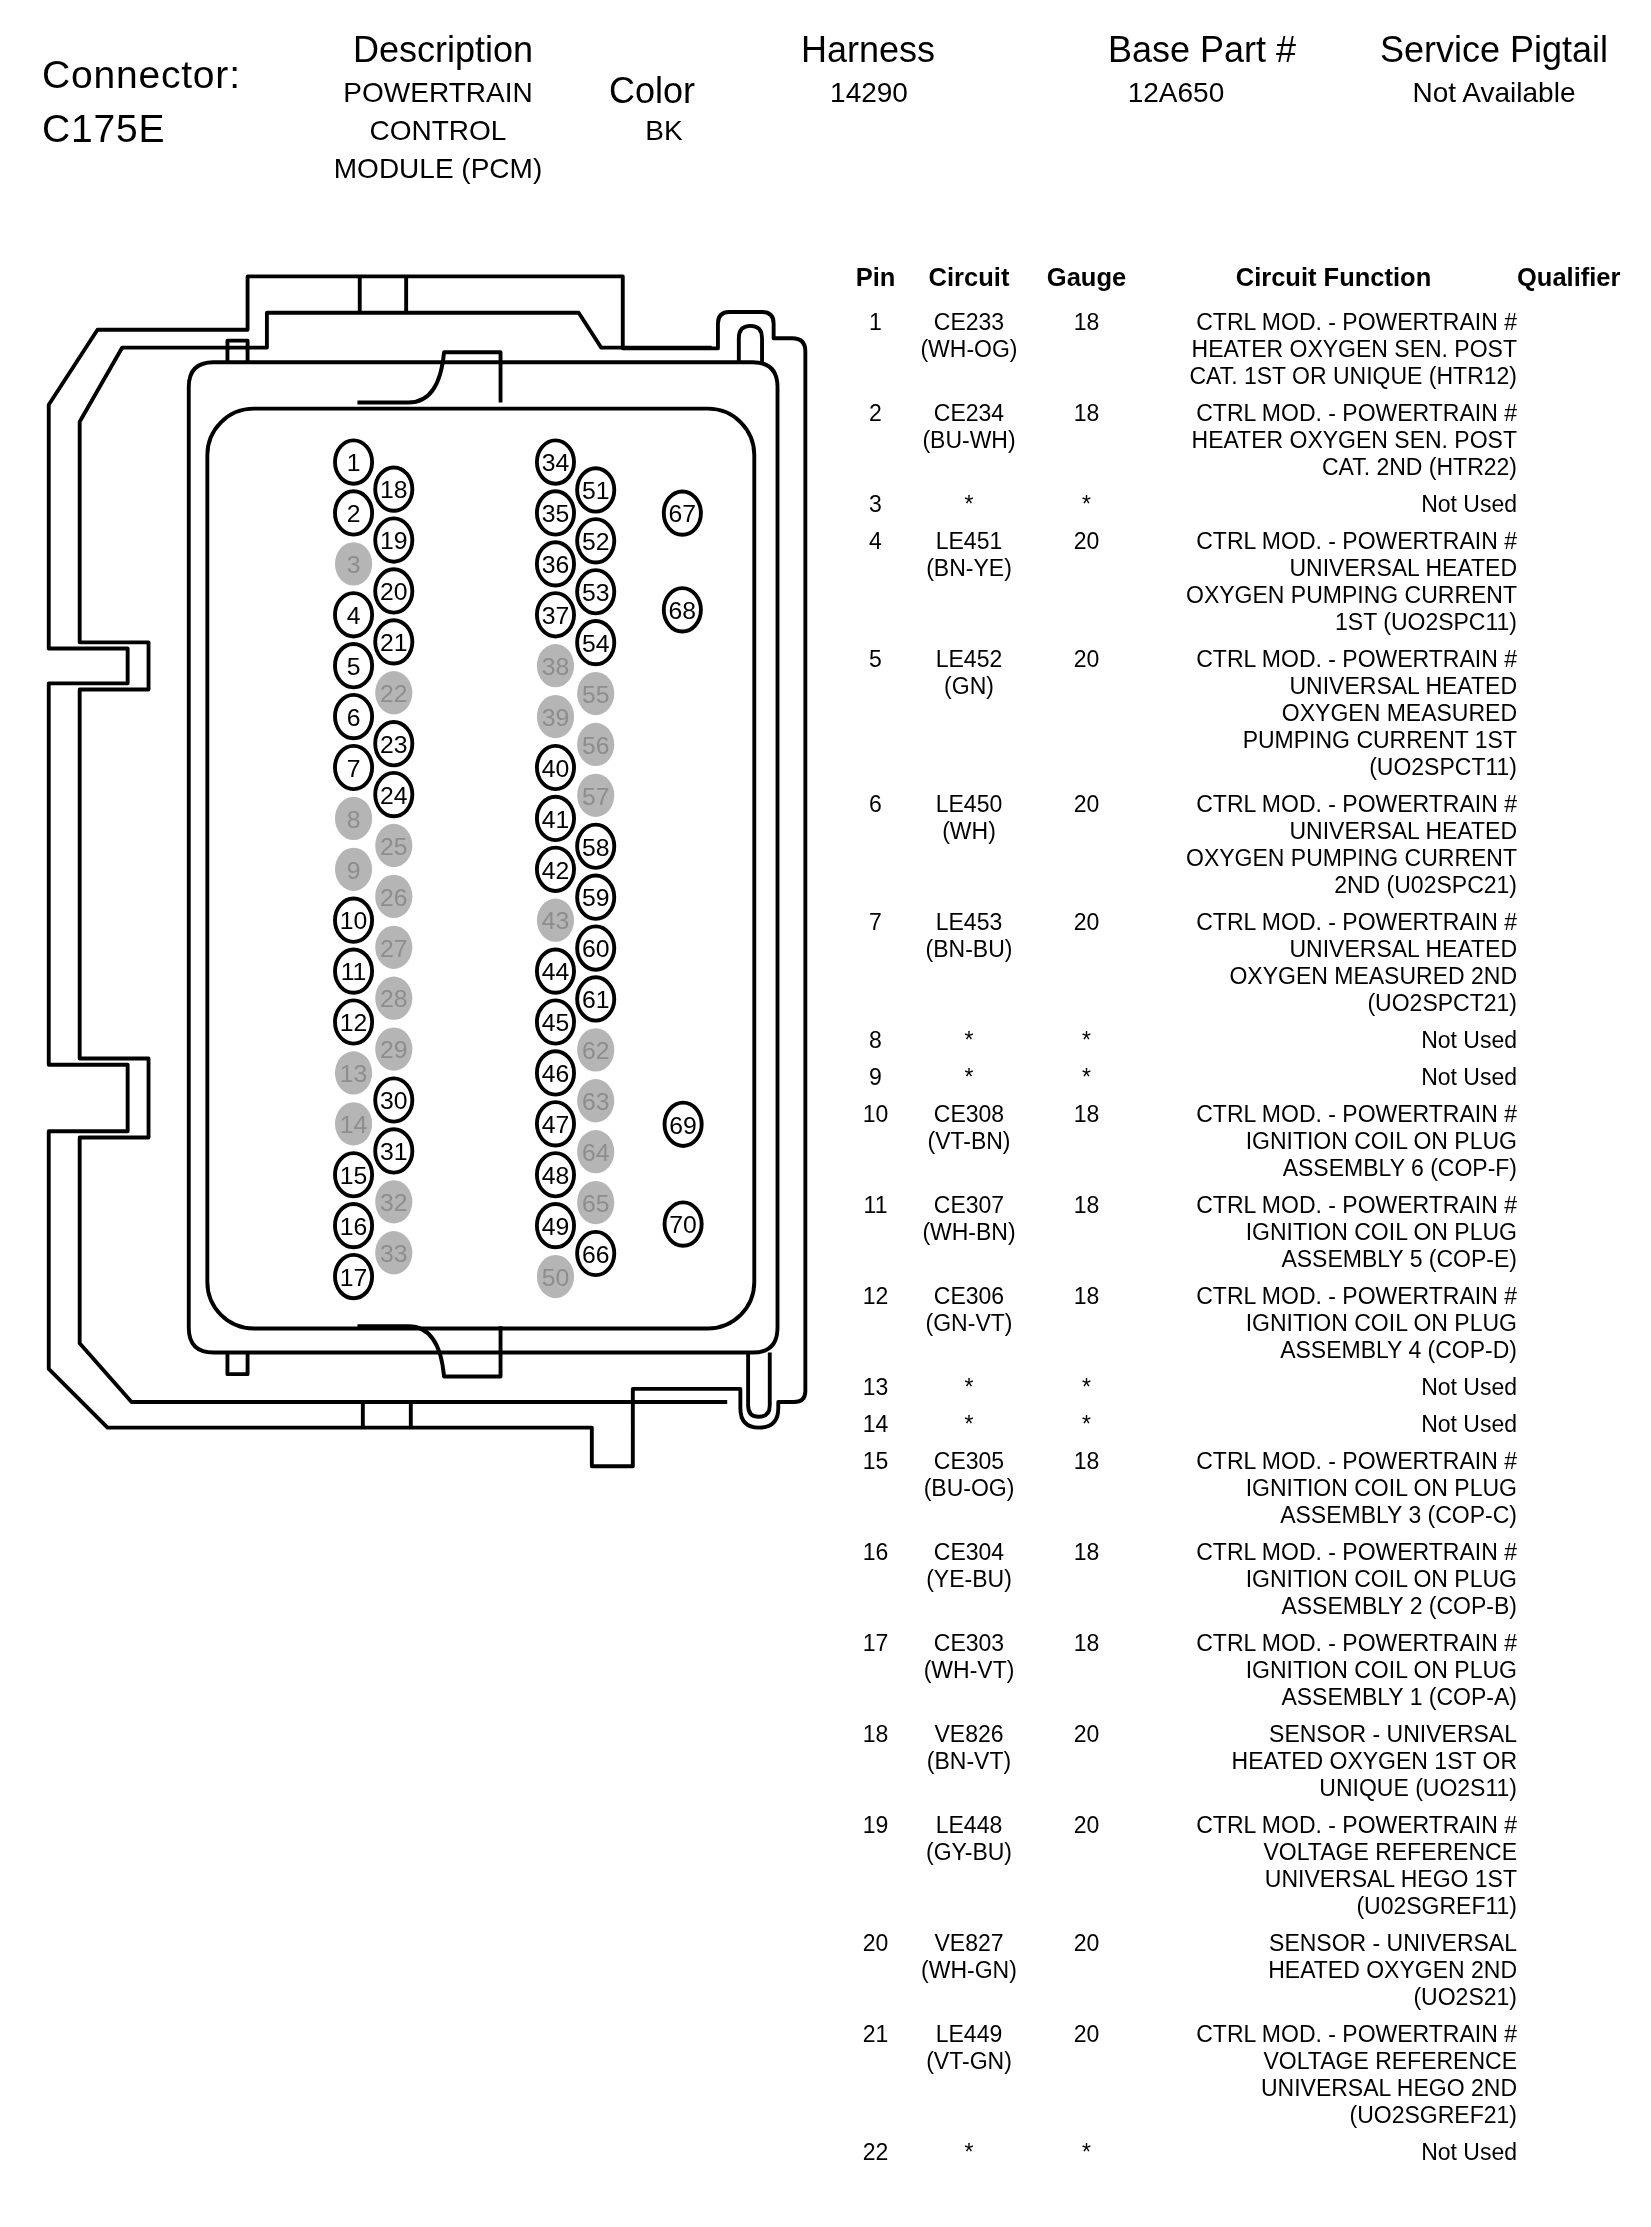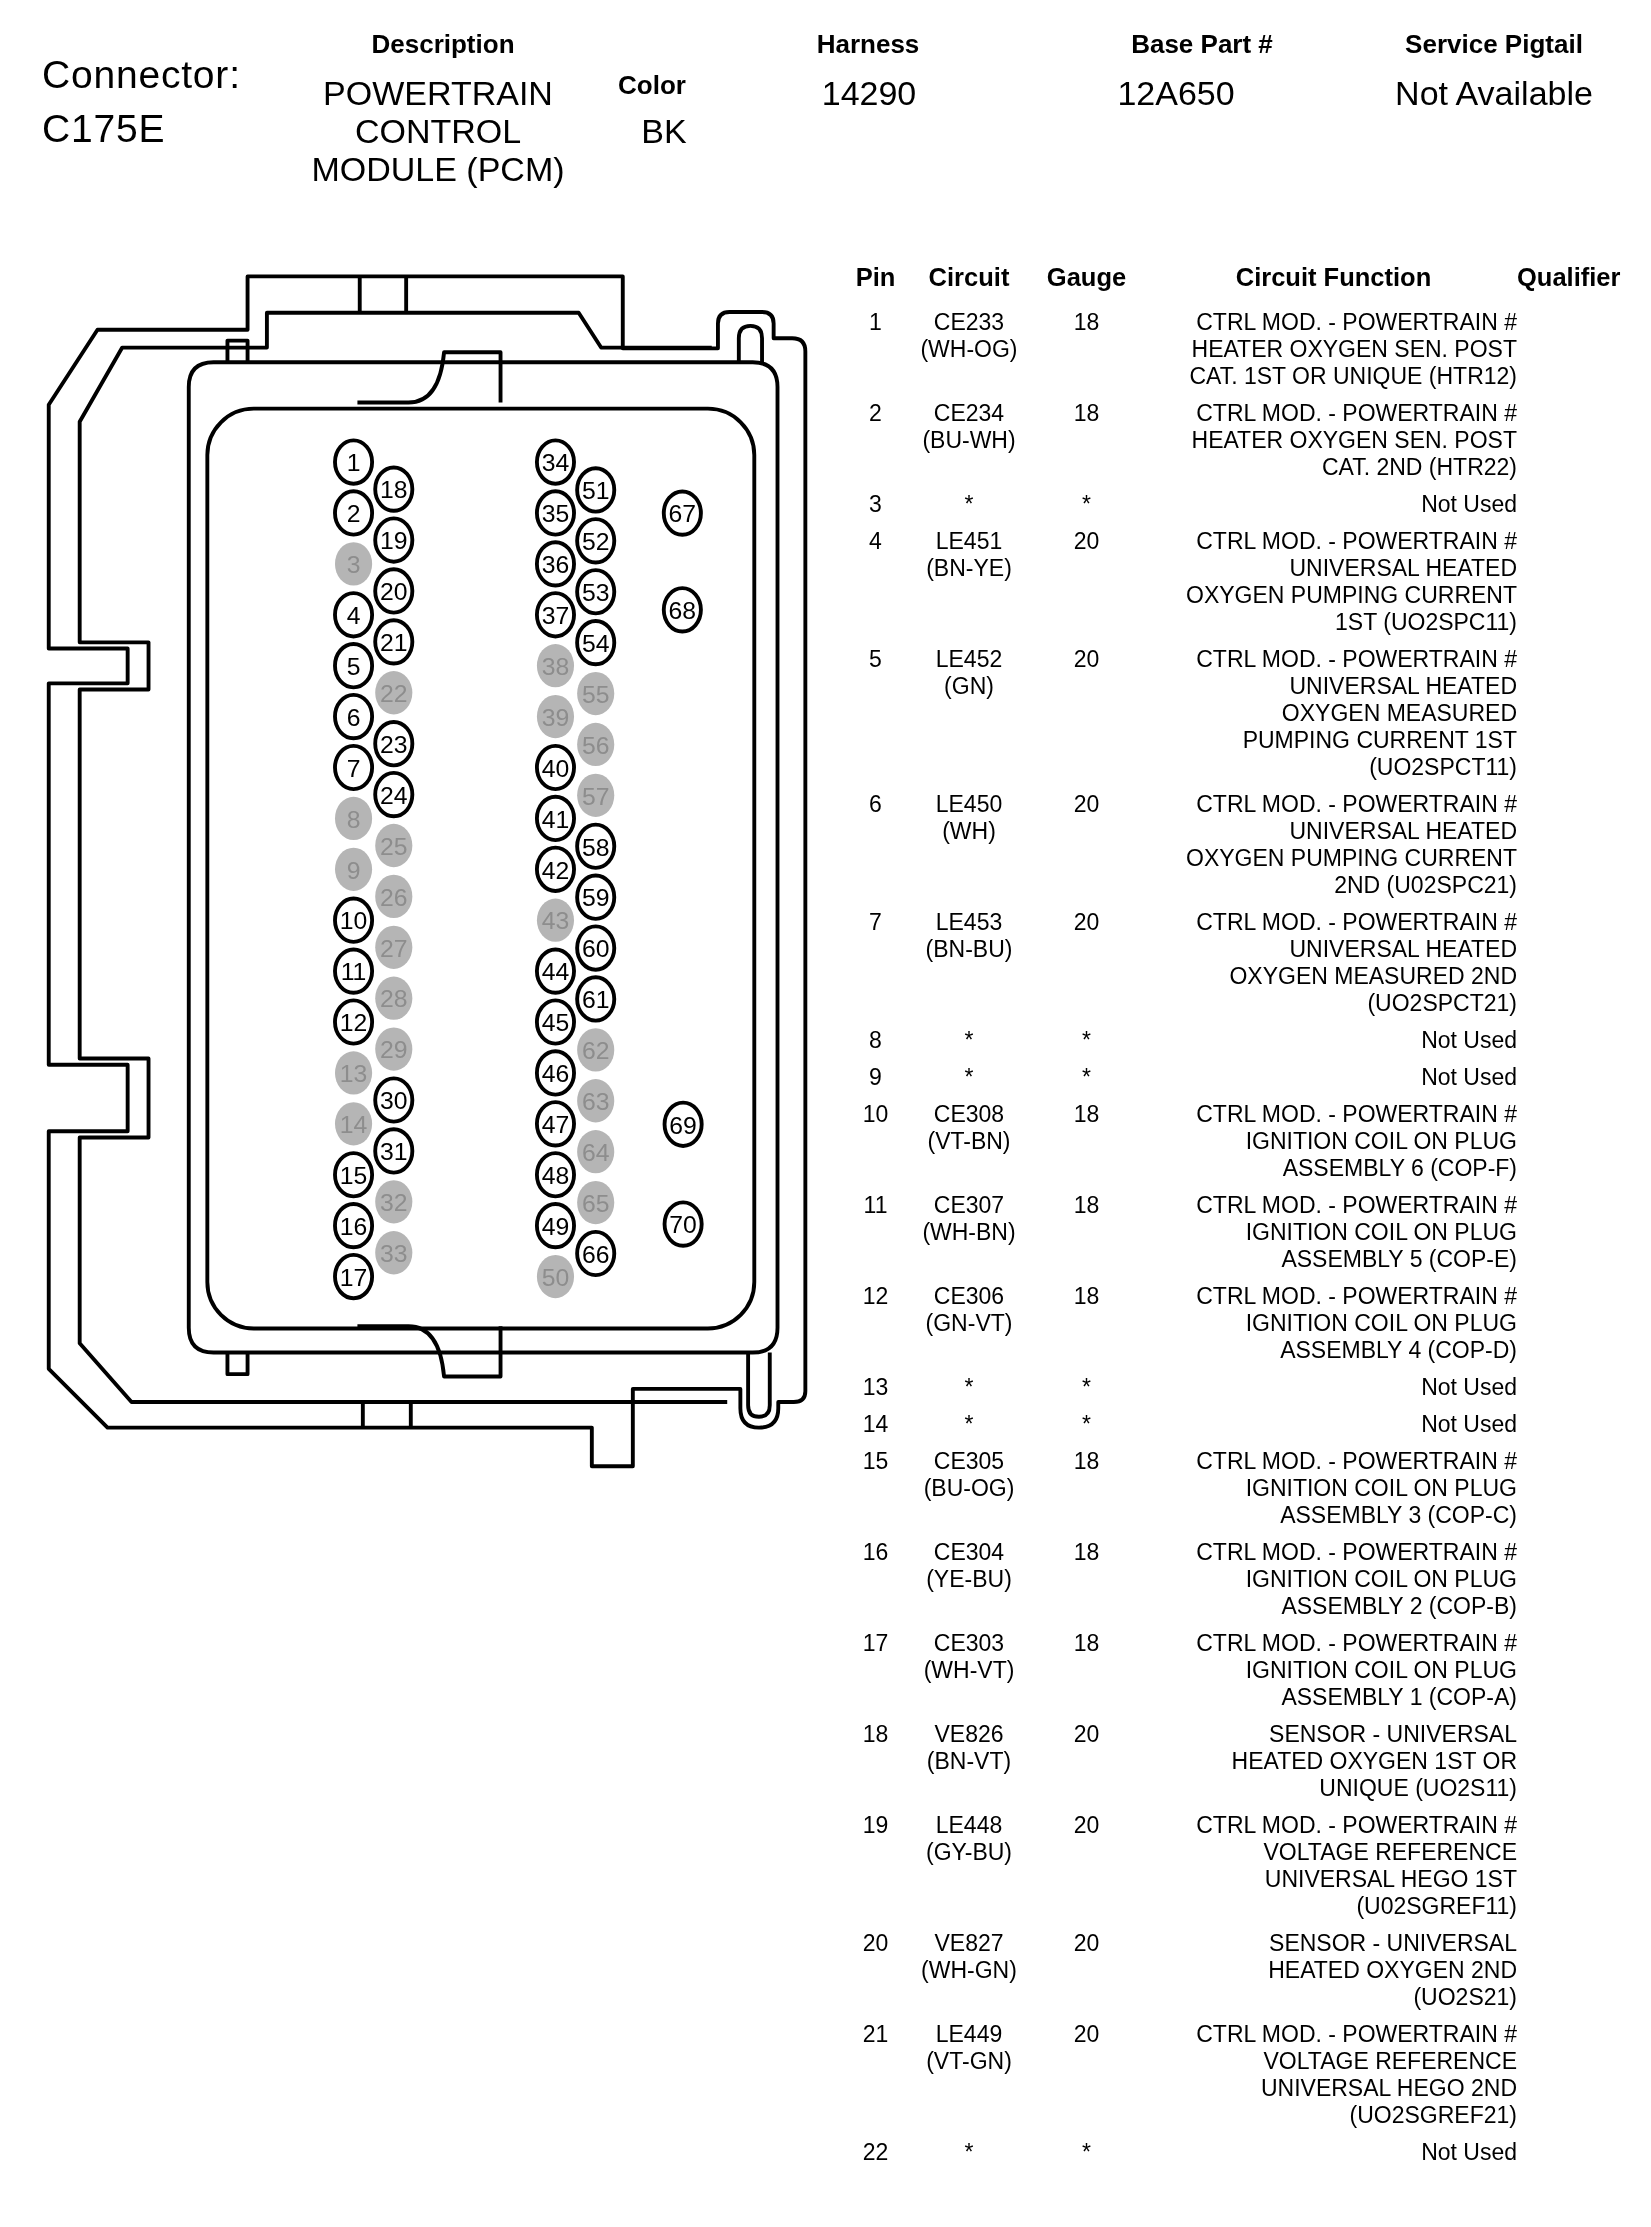--- a/index.html
+++ b/index.html
@@ -1,22 +1,22 @@
 <!DOCTYPE html>
 <html style="font-size:12.4px"><head>
 <meta charset="utf-8">
 <style>
   html,body{margin:0;padding:0;background:#ffffff;}
   .page{position:relative;width:1652px;height:2227px;background:#fff;overflow:hidden;
         font-family:"Liberation Sans","DejaVu Sans",sans-serif;color:#000;}
   .abs{position:absolute;}
   
   .conn-title{left:42px;top:48px;font-size:39px;font-weight:normal;line-height:54px;letter-spacing:0.8px;}
-  .hdr-label{font-size:26px;font-weight:bold;text-align:center;transform:translateX(-50%);white-space:nowrap;}
-  .hdr-value{font-size:34px;text-align:center;transform:translateX(-50%);white-space:nowrap;line-height:38px;}
+  .hdr-label{font-size:36px;font-weight:normal;text-align:center;transform:translateX(-50%);white-space:nowrap;}
+  .hdr-value{font-size:28px;text-align:center;transform:translateX(-50%);white-space:nowrap;line-height:38px;}
   
   #connector-svg{left:0;top:0;}
   #connector-svg path{fill:none;stroke:#000;stroke-width:5;stroke-linejoin:round;}
   #connector-svg rect{fill:none;stroke:#000;stroke-width:5;}
   #connector-svg text{font-family:"Liberation Sans","DejaVu Sans",sans-serif;font-size:32px;text-anchor:middle;}
   
   .ptable{left:836px;top:263px;width:816px;}
   .thead{display:flex;font-size:25.5px;font-weight:bold;margin-bottom:17px;}
   .trow{display:flex;font-size:23px;line-height:27px;margin-bottom:10px;}
   .c-pin{width:79px;text-align:center;flex:none;}

